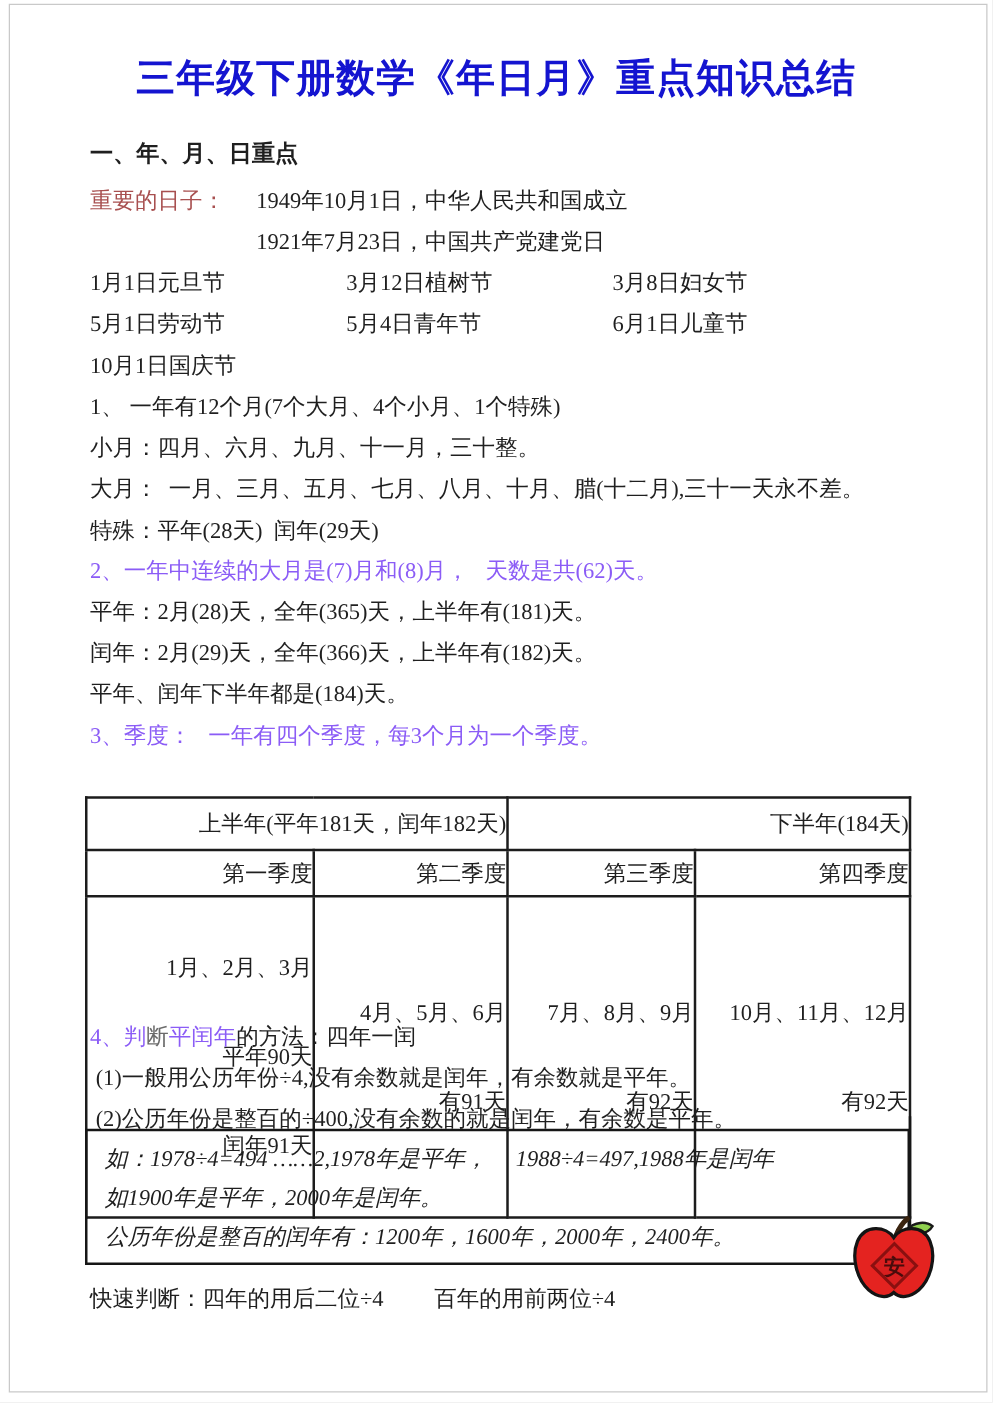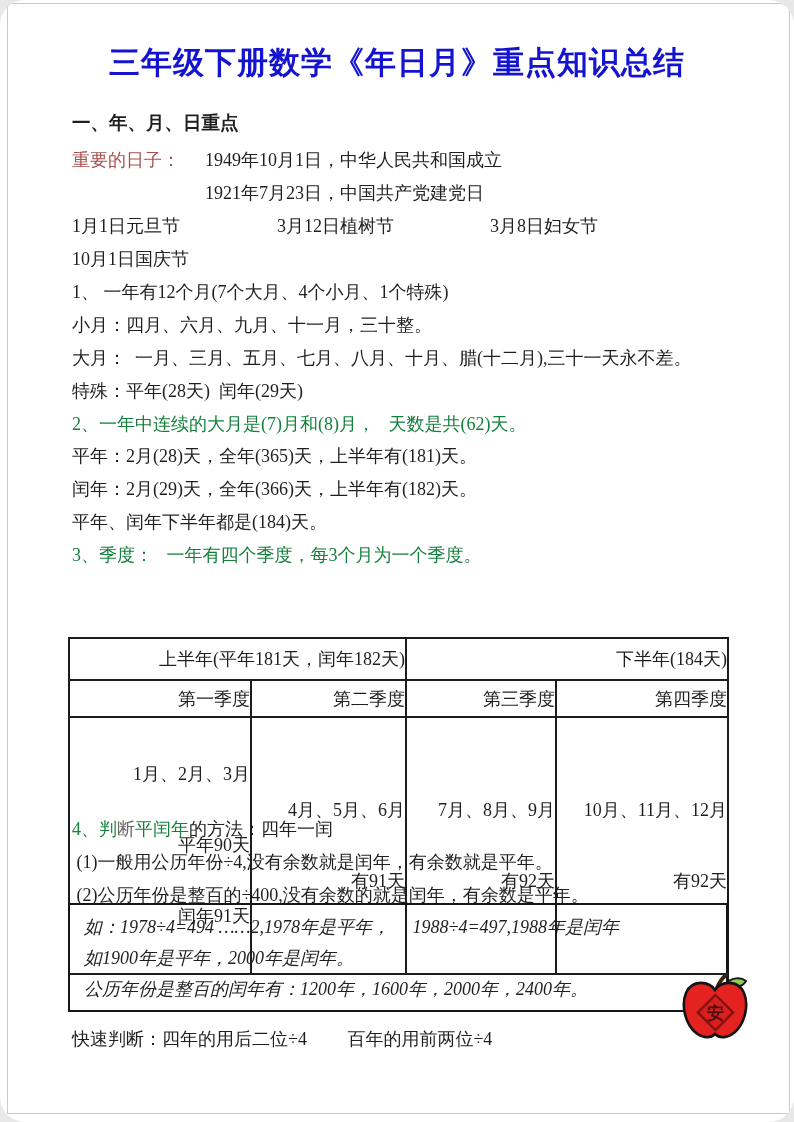--- a/index.html
+++ b/index.html
@@ -1,33 +1,33 @@
 <!DOCTYPE html>
 <html><head>
 <meta charset="utf-8">
 <style>
   html,body{margin:0;padding:0;background:#e8e8e8;}
   .page{
     position:relative;width:794px;height:1122px;background:#ffffff;
     margin:0 auto;overflow:hidden;
     font-family:"Liberation Serif","DejaVu Serif",serif;
-    color:#1f1f1f;font-size:18px;border-radius:25px;
+    color:#1f1f1f;font-size:18px;
   }
   .scan-frame{position:absolute;left:7px;top:3px;right:4px;bottom:8px;
     border:1px solid #c9c9c9;pointer-events:none;}
   .title{
     position:absolute;top:42px;left:0;width:100%;text-align:center;
     font-family:"Liberation Sans","DejaVu Sans",sans-serif;
     font-weight:bold;font-size:31px;color:#1414d0;letter-spacing:1px;
     white-space:pre;
   }
   .heading{position:absolute;top:110px;left:72px;font-weight:bold;font-size:18.5px;white-space:pre;}
   .flow{position:absolute;top:144px;left:72px;width:660px;}
   .line{height:32.9px;display:flex;align-items:center;white-space:pre;}
-  .red{color:#15803d;}
+  .red{color:#8b5cf6;}
   .rose{color:#a85050;}
   .gray{color:#6b6b6b;}
   .dates-label{display:inline-block;width:133px;}
   .indent-dates{padding-left:133px;}
   .fcol1{display:inline-block;width:205px;}
   .fcol2{display:inline-block;width:213px;}
   table.qtable{
     position:absolute;top:637px;left:68px;width:659px;
     border-collapse:collapse;table-layout:fixed;
   }
@@ -59,20 +59,21 @@
 
   <div class="title">三年级下册数学《年日月》重点知识总结</div>
 
   <div class="heading">一、年、月、日重点</div>
 
   <div class="flow">
     <div class="line"><span class="rose dates-label">重要的日子：</span><span>1949年10月1日，中华人民共和国成立</span></div>
     <div class="line indent-dates"><span>1921年7月23日，中国共产党建党日</span></div>
 
     <div class="line"><span class="fcol1">1月1日元旦节</span><span class="fcol2">3月12日植树节</span><span>3月8日妇女节</span></div>
+    <div class="line"><span class="fcol1">5月1日劳动节</span><span class="fcol2">5月4日青年节</span><span>6月1日儿童节</span></div>
     <div class="line"><span>10月1日国庆节</span></div>
 
     <div class="line">1、 一年有12个月(7个大月、4个小月、1个特殊)</div>
     <div class="line">小月：四月、六月、九月、十一月，三十整。</div>
     <div class="line">大月：  一月、三月、五月、七月、八月、十月、腊(十二月),三十一天永不差。</div>
     <div class="line">特殊：平年(28天)  闰年(29天)</div>
     <div class="line red">2、一年中连续的大月是(7)月和(8)月，   天数是共(62)天。</div>
     <div class="line">平年：2月(28)天，全年(365)天，上半年有(181)天。</div>
     <div class="line">闰年：2月(29)天，全年(366)天，上半年有(182)天。</div>
     <div class="line">平年、闰年下半年都是(184)天。</div>

